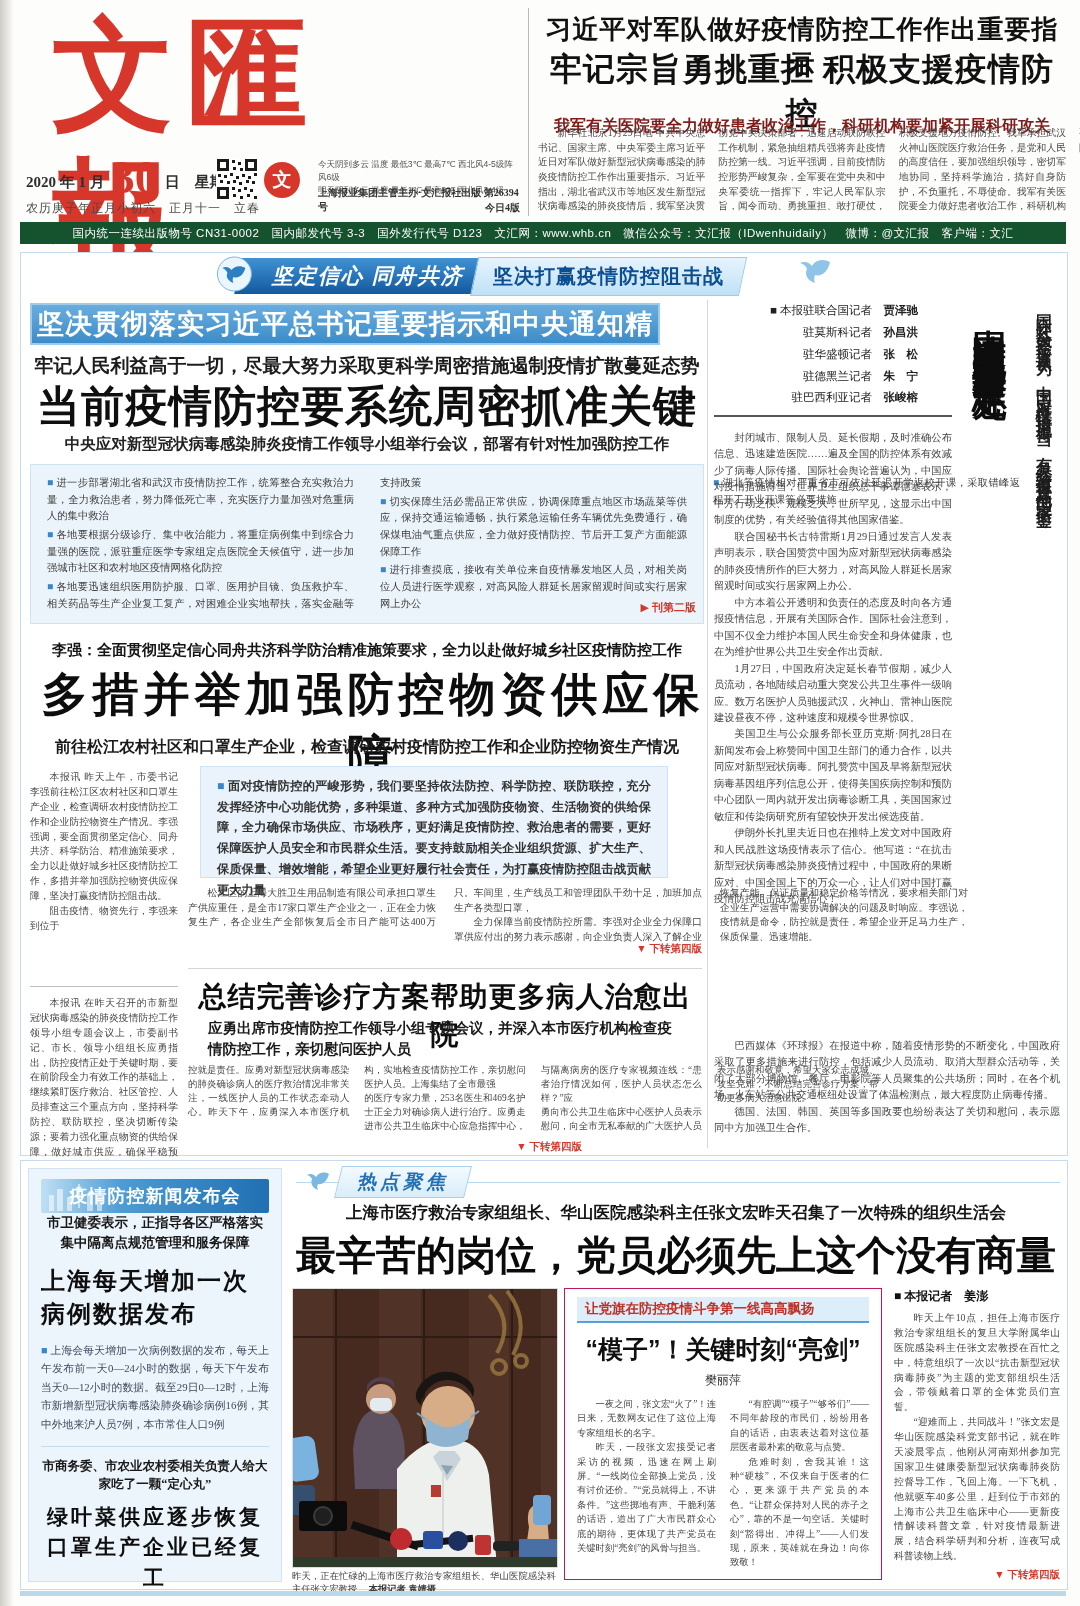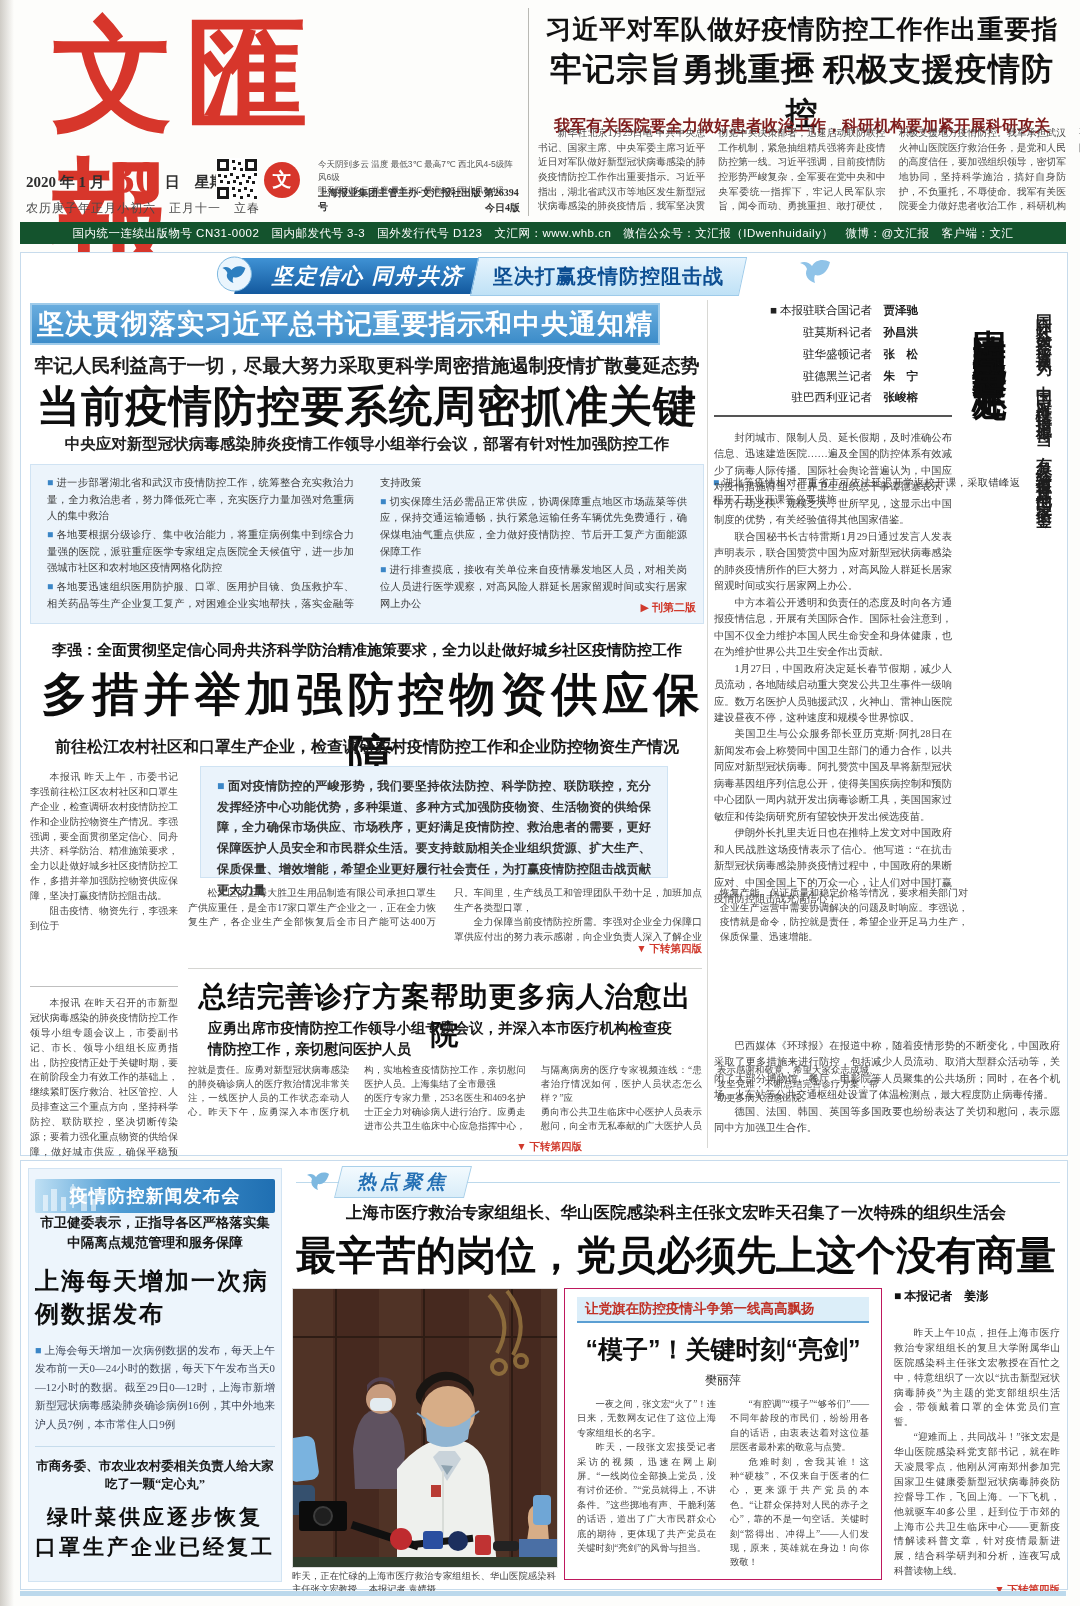--- a/index.html
+++ b/index.html
@@ -105,21 +105,21 @@
           color:#454545;}
   .v-headline{left:956px;top:302px;width:66px;height:740px;writing-mode:vertical-rl;
           font-size:34px;font-weight:900;color:#0d0d0d;letter-spacing:3px;line-height:66px;}
   .v-kicker{left:1026px;top:302px;width:36px;height:764px;writing-mode:vertical-rl;
           font-size:16px;font-weight:bold;color:#1d1d1d;letter-spacing:5px;line-height:36px;}
   
   .botband{left:20px;top:1160px;width:1046px;height:428px;border:1px solid #c7dbec;background:#fff;}
   .bottomline{left:20px;top:1591px;width:1046px;height:5px;background:#bcd9ec;}
   
   .brief{left:28px;top:1168px;width:254px;height:414px;background:#edf5fc;border:1px solid #d2e4f3;
-         box-sizing:border-box;padding:10px 6px;}
+         box-sizing:border-box;padding:10px 12px;}
   .brief-banner{position:relative;height:34px;background:linear-gradient(90deg,#bfe0f4,#4e9cd4 35%,#1f6fb2);
          border-radius:2px;color:#fff;font-weight:900;font-size:18px;line-height:34px;text-align:center;
          font-family:"Liberation Sans","DejaVu Sans",sans-serif;letter-spacing:1px;overflow:hidden;}
   .brief-kicker{font-size:13.5px;font-weight:900;text-align:center;line-height:1.5;color:#191919;}
   .brief-headline{margin-top:10px;font-size:24px;font-weight:900;color:#0e0e0e;line-height:1.4;
          font-family:"Liberation Sans","DejaVu Sans",sans-serif;letter-spacing:2px;}
   .brief-body{margin-top:10px;font-size:10.8px;line-height:1.72;color:#40495a;text-align:justify;}
   .brief-body::before{content:"■ ";color:#3b86c6;}
   .brief-div{margin:12px 0 10px;height:1px;background:#c6dcec;}
   .brief-kicker2{font-size:12.5px;font-weight:900;text-align:center;line-height:1.5;color:#191919;}
@@ -130,32 +130,32 @@
   .fx-label-box{border:1px solid #a9d0ea;background:linear-gradient(180deg,#f3fafe,#d9edf9);
          transform:skewX(-14deg);padding:2px 18px;}
   .fx-label-text{display:inline-block;transform:skewX(14deg);font-style:italic;font-weight:900;
          font-size:19px;color:#2470b4;letter-spacing:4px;}
   .fx-line{left:296px;top:1182px;width:764px;height:1px;background:#bcd9ec;}
   .fx-kicker{left:292px;top:1202px;width:768px;font-size:16.5px;font-weight:900;text-align:center;color:#161616;}
   .fx-headline{left:292px;top:1228px;width:768px;font-size:40px;font-weight:900;color:#0b0b0b;text-align:center;
          font-family:"Liberation Sans","DejaVu Sans",sans-serif;letter-spacing:0px;}
   .fx-photo{left:292px;top:1288px;width:264px;height:278px;border:1px solid #ddd;}
   .fx-caption{left:292px;top:1570px;width:264px;font-size:9.3px;line-height:1.45;color:#3c3c3c;text-align:justify;}
-  .fx-caption .credit{font-weight:400;}
+  .fx-caption .credit{font-weight:700;}
   .fx-box{left:564px;top:1288px;width:318px;height:292px;border:1px solid #be185d;background:#fff;
          box-sizing:border-box;padding:8px 12px;}
   .fx-bar{background:#dceef9;border-bottom:2px solid #5b9fd3;color:#c03227;font-weight:900;font-size:13.5px;
          padding:3px 8px;font-family:"Liberation Sans","DejaVu Sans",sans-serif;}
   .fx-box-headline{margin-top:10px;text-align:center;font-size:25px;font-weight:900;color:#101010;
          font-family:"Liberation Sans","DejaVu Sans",sans-serif;}
   .fx-box-byline{margin-top:6px;text-align:center;font-size:12px;color:#333;}
   .fx-box-text{margin-top:8px;height:178px;column-count:2;column-gap:14px;font-size:9.3px;line-height:1.55;
          color:#454545;}
   .fx-rightcol{left:894px;top:1288px;width:166px;height:294px;}
-  .fx-r-byline{font-size:12px;font-weight:900;color:#111;margin-bottom:21px;}
+  .fx-r-byline{font-size:12px;font-weight:900;color:#111;margin-bottom:6px;}
   .fx-r-body{font-size:9.8px;line-height:1.52;color:#454545;text-align:justify;}
   .fx-r-ref{text-align:right;font-size:10.5px;font-weight:bold;margin-top:4px;}
 </style>
 </head>
 <body>
 
 <div class="page">
 
   <div class="abs logo">文匯報</div>
 

